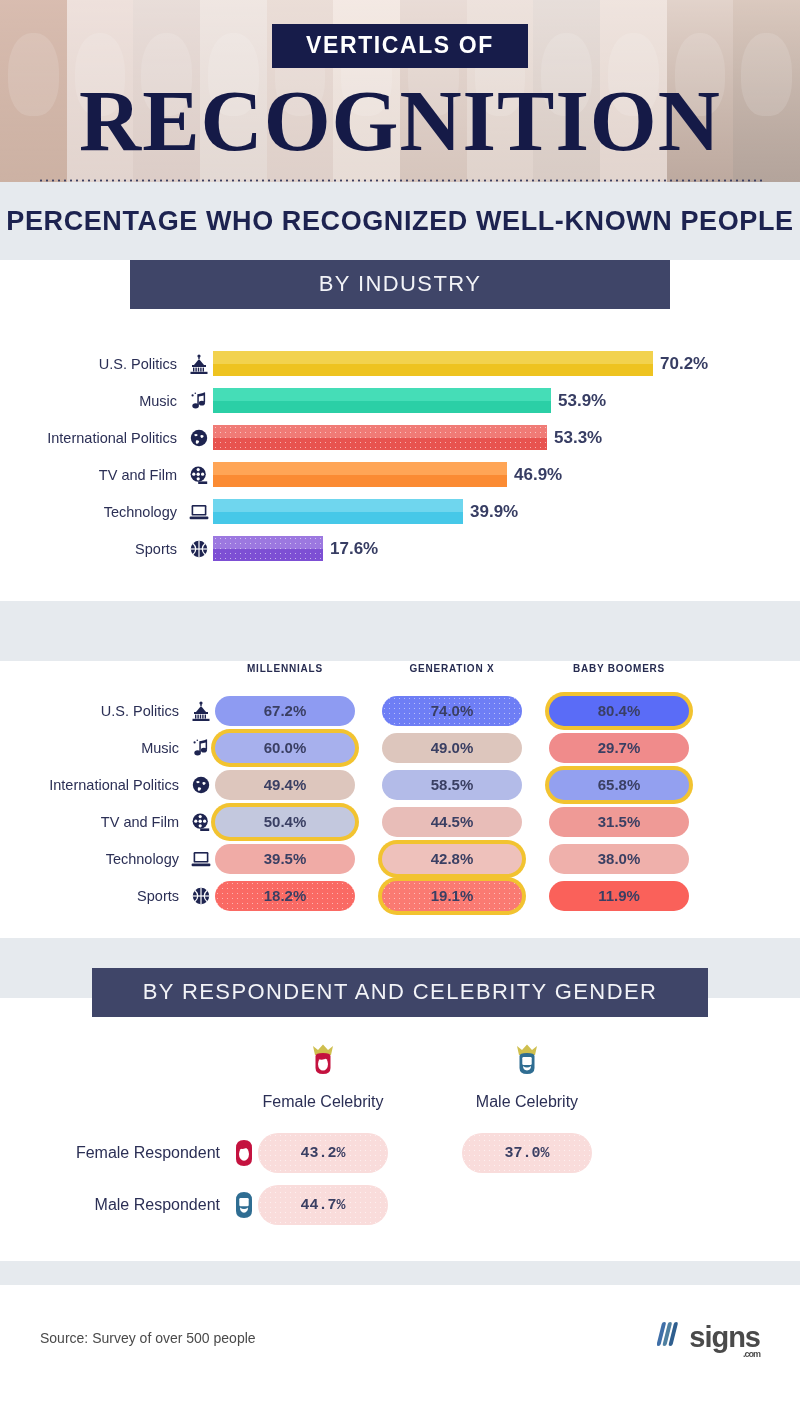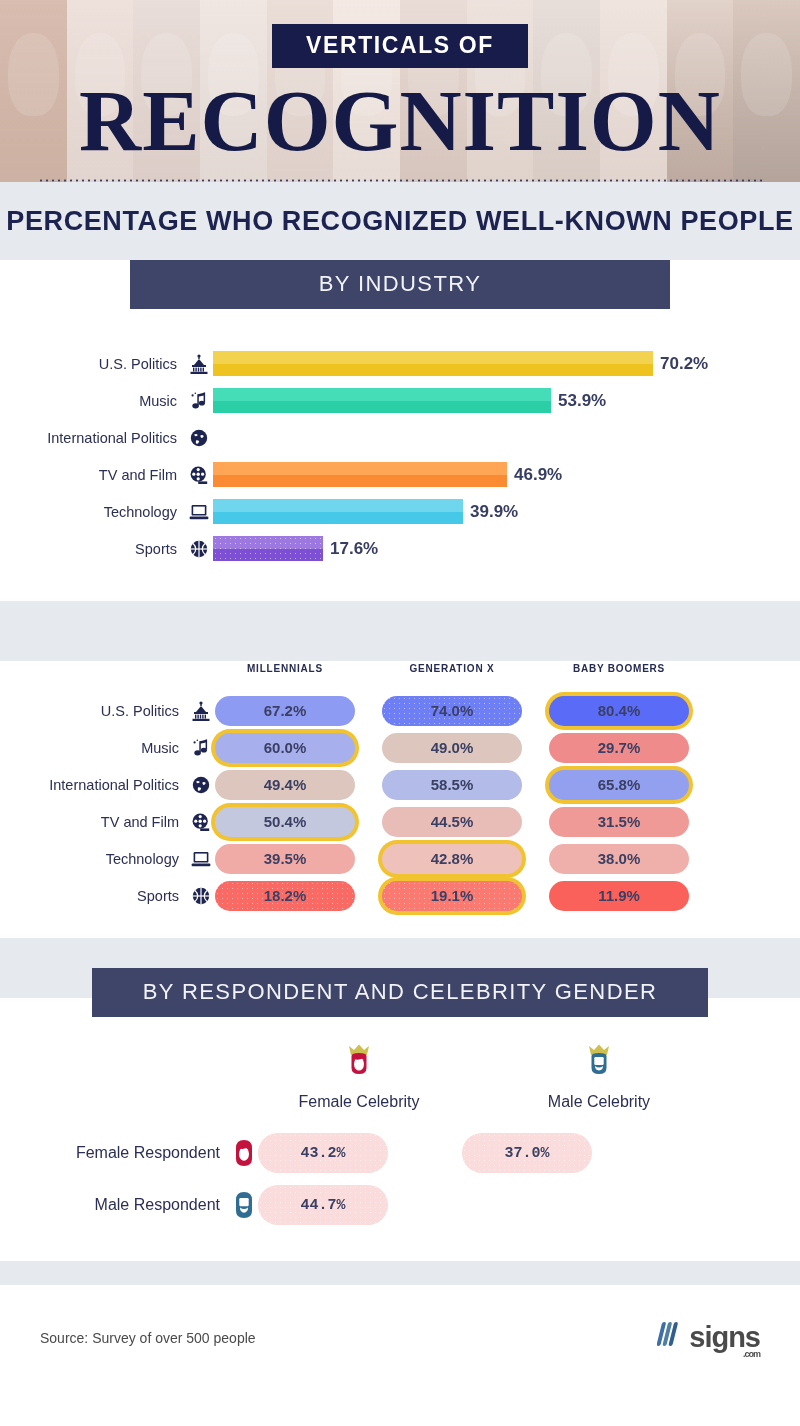--- a/index.html
+++ b/index.html
@@ -123,21 +123,21 @@
   .cell.hl { box-shadow: 0 0 0 4px #f2c330; }
   .cell.tex::before{
     content:""; position:absolute; inset:0; border-radius:15px;
     background-image: radial-gradient(circle, rgba(255,255,255,.5) 0.7px, transparent 0.8px);
     background-size: 5px 5px;
   }
   .cell span { position:relative; z-index:3; }
 
   
   .gender-wrap { padding: 26px 0 30px 0; }
-  .gender-head { display:flex; align-items:flex-end; margin-bottom:16px;gap:36px; }
+  .gender-head { display:flex; align-items:flex-end; margin-bottom:16px; }
   .gender-head .spacer { width: 258px; }
   .gh-col { width:130px; margin-right:74px; text-align:center; }
   .gh-col .cap { font-size:16px; color:#2b2f55; margin-top:4px; }
   .gender-row { display:flex; align-items:center; height:52px; }
   .g-label {
     width:230px; text-align:right; font-size:16px; color:#2b2f55; padding-right:10px;
     white-space:nowrap;
   }
   .g-icon { width:28px; display:flex; align-items:center; justify-content:center; }
   .g-cell-holder { width:130px; margin-right:74px; display:flex; justify-content:flex-start;font-family:Liberation Mono, monospace; }
@@ -260,20 +260,27 @@
               <g fill="#1e2450">
             <circle cx="11" cy="10" r="8.2"></circle>
               </g>
             <g fill="#ffffff">
               <path d="M6.2 6.5 q2.2 -1 3.6 0.4 q-1 1.4 -2.6 1.2 q-0.9 -0.6 -1 -1.6Z"></path>
               <path d="M12.6 7.2 q2 -0.6 3.2 0.8 q-0.6 2 -2.4 2 q-1.4 -1 -0.8 -2.8Z"></path>
               <path d="M8 12.4 q2.4 -0.4 3.2 1.2 q-0.6 2.2 -2.6 2.4 q-1.4 -1.6 -0.6 -3.6Z"></path>
             </g>
             </svg>
         </div>
+        <div class="bar-track">
+          <div class="bar tex" style="width:334px">
+            <div class="top" style="background:#f07b76"></div>
+              <div class="bot" style="background:#e8534f"></div>
+          </div>
+          <div class="bar-value">53.3%</div>
+        </div>
       </div>
 
       <div class="bar-row">
         <div class="bar-label">TV and Film</div>
         <div class="bar-icon">
           <svg width="22" height="20" viewBox="0 0 22 20">
               <g fill="#1e2450">
             <circle cx="10.2" cy="9.2" r="7.6"></circle>
             <path d="M10.2 16.4 h9 v2.6 h-9 z"></path>
               </g>

